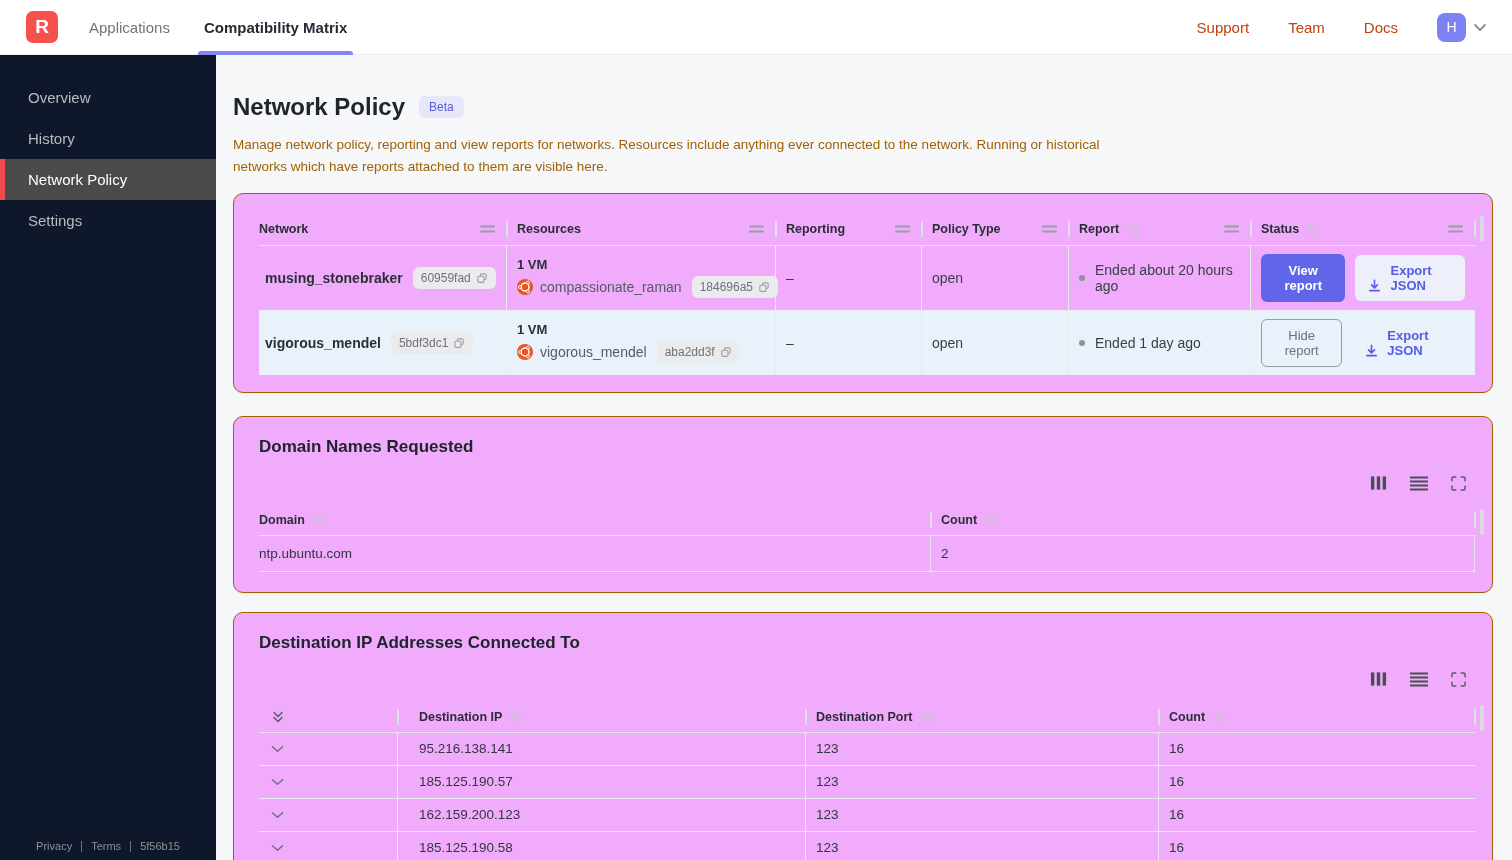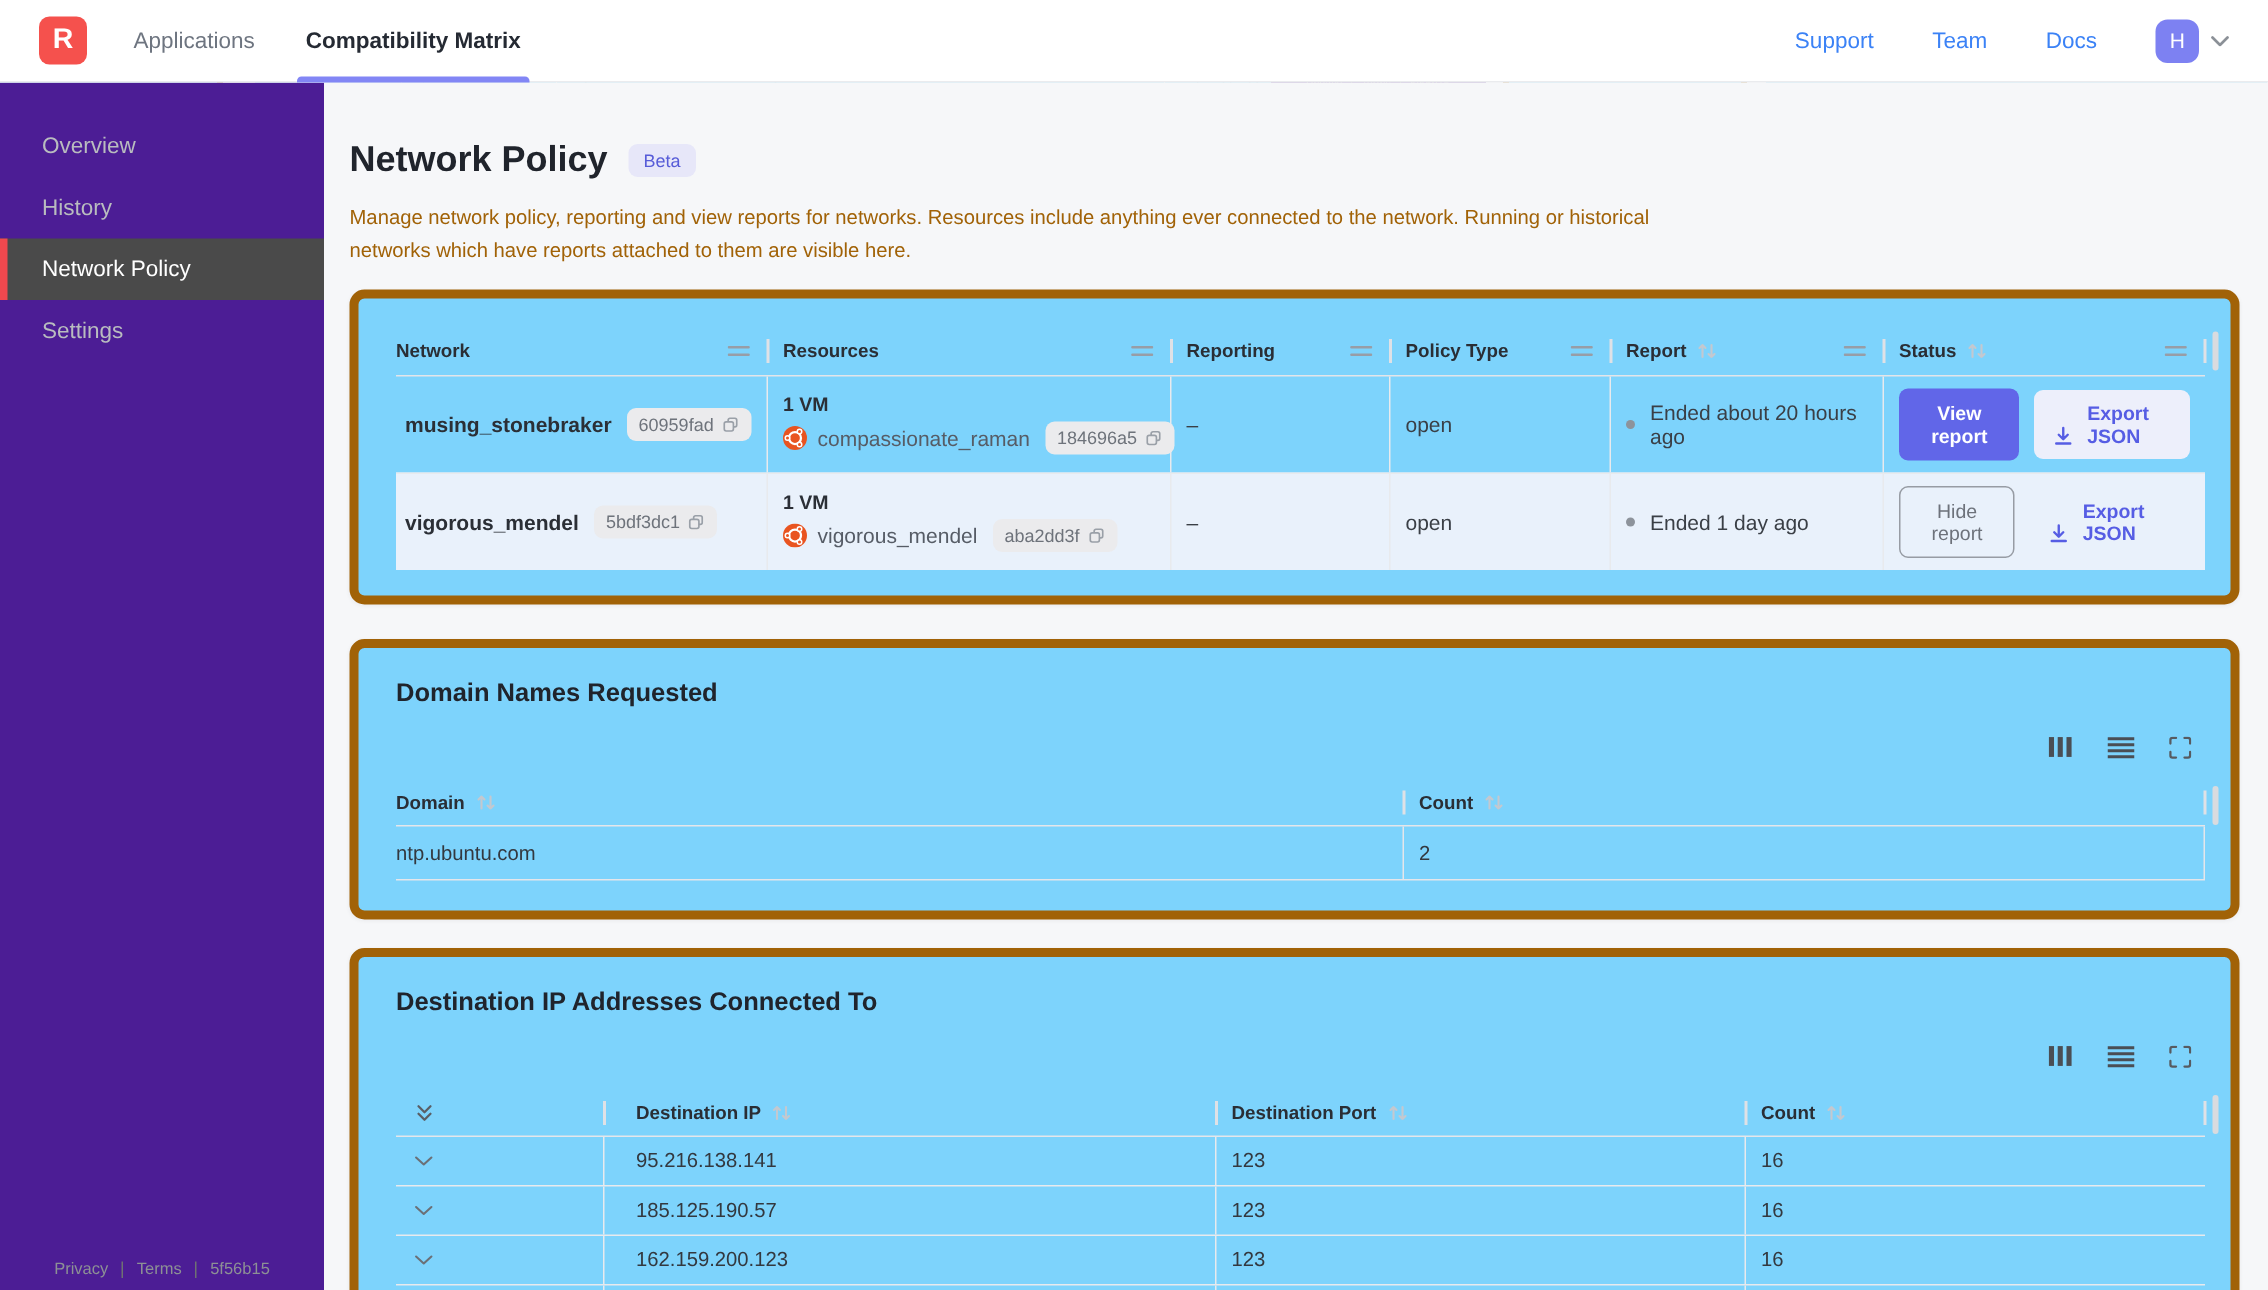--- a/index.html
+++ b/index.html
@@ -6,39 +6,39 @@
   html,body { width:1512px; height:860px; overflow:hidden; font-family:"Liberation Sans",sans-serif; background:#f6f7f9; color:#2a2e35; }
 
   
   .topnav { position:fixed; top:0; left:0; width:1512px; height:55px; background:#fff; border-bottom:1px solid #eaebee; display:flex; align-items:center; padding:0 26px; z-index:30; }
   .logo { width:32px; height:32px; border-radius:7px; background:#f5514d; color:#fff; font-weight:bold; font-size:19px; display:flex; align-items:center; justify-content:center; }
   .nav-tabs { display:flex; gap:34px; margin-left:31px; height:55px; align-items:center; }
   .nav-tab { position:relative; height:55px; display:flex; align-items:center; font-size:15px; color:#6e7580; cursor:pointer; }
   .nav-tab.active { color:#252a33; font-weight:bold; }
   .nav-tab.active .underline { position:absolute; bottom:0; left:-6px; right:-6px; height:4px; border-radius:3px 3px 0 0; background:#8286f5; }
   .nav-right { margin-left:auto; display:flex; align-items:center; gap:39px; }
-  .nav-link { font-size:15px; color:#3b82f6; cursor:pointer; }
+  .nav-link { font-size:15px; color:#c2410c; cursor:pointer; }
   .avatar-wrap { display:flex; align-items:center; gap:8px; cursor:pointer; }
   .avatar { width:29px; height:29px; border-radius:8px; background:#7d81f2; color:#fff; font-size:14px; display:flex; align-items:center; justify-content:center; }
 
   
-  .sidebar { position:fixed; top:55px; left:0; width:216px; height:805px; background:#4c1d95; padding-top:22px; z-index:20; }
+  .sidebar { position:fixed; top:55px; left:0; width:216px; height:805px; background:#0f172a; padding-top:22px; z-index:20; }
   .side-item { height:41px; display:flex; align-items:center; padding-left:28px; font-size:15px; color:#b9bcbf; cursor:pointer; }
   .side-item.active { background:#4a4a4a; color:#fff; border-left:5px solid #f0484e; padding-left:23px; }
   .side-footer { position:absolute; bottom:8px; left:0; width:216px; display:flex; align-items:center; justify-content:center; gap:9px; font-size:11px; color:#8d9095;text-align:center; }
   .side-footer .sep { width:1px; height:11px; background:#6e7173; }
 
   
   .main { position:fixed; top:55px; left:216px; width:1296px; height:805px; background:#f6f7f9; padding:38px 19px 0 17px; overflow:hidden; }
   .title-row { display:flex; align-items:center; gap:14px; }
   .page-title { font-size:24px; font-weight:bold; color:#20242c; }
   .beta-badge { background:#e7e7f9; color:#575cd8; font-size:12px; padding:4px 10px; border-radius:6px; }
   .page-desc { margin-top:13px; font-size:13.5px; line-height:1.62; color:#a16207; max-width:885px; }
 
-  .card { background:#7dd3fc; border:6px solid #a16207; border-radius:10px; box-shadow:0 1px 3px rgba(16,24,40,0.05); }
+  .card { background:#f0abfc; border:1px solid #a16207; border-radius:10px; box-shadow:0 1px 3px rgba(16,24,40,0.05); }
   .card1 { margin-top:15px; padding:19px 17px 17px 25px; }
   .card2 { margin-top:23px; padding:20px 17px 20px 25px; }
   .card3 { margin-top:19px; padding:20px 17px 0 25px; height:400px; }
   .card-title { font-size:17px; font-weight:bold; color:#20242c; }
   .toolbar { margin-top:18px; height:17px; display:flex; justify-content:flex-end; align-items:center; gap:23px; padding-right:9px; }
   .toolbar .tbtn { cursor:pointer; display:flex; align-items:center; }
 
   
   .thead { position:relative; display:grid; align-items:center; }
   .th { position:relative; display:flex; align-items:center; gap:7px; font-size:12.5px; font-weight:bold; color:#2a2e35; height:100%; }

